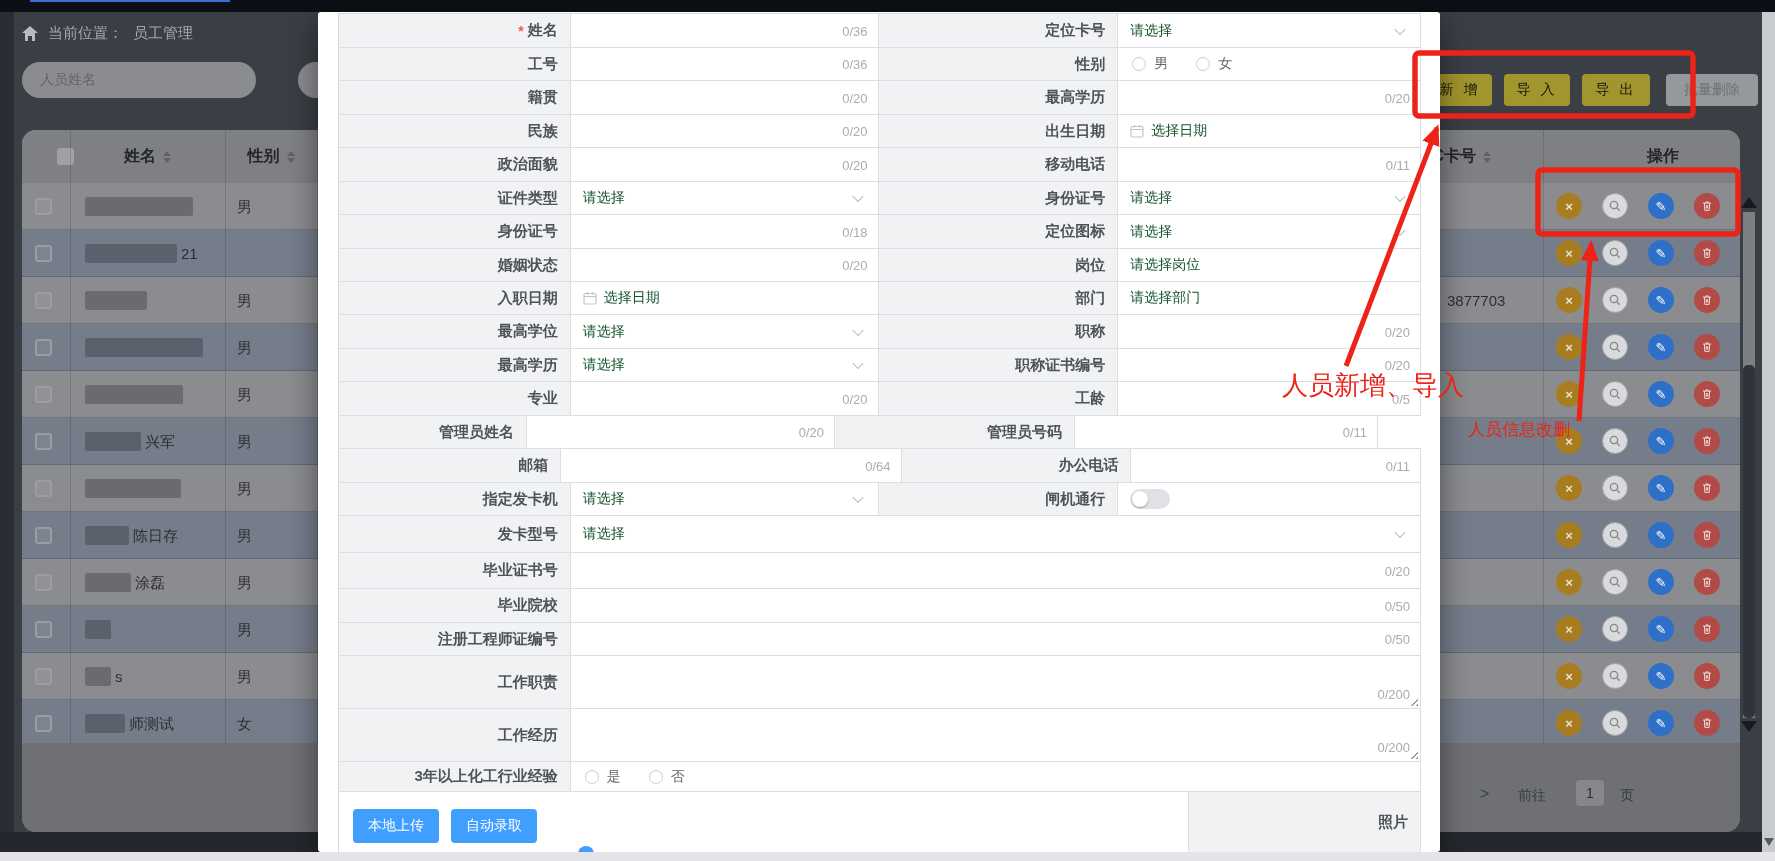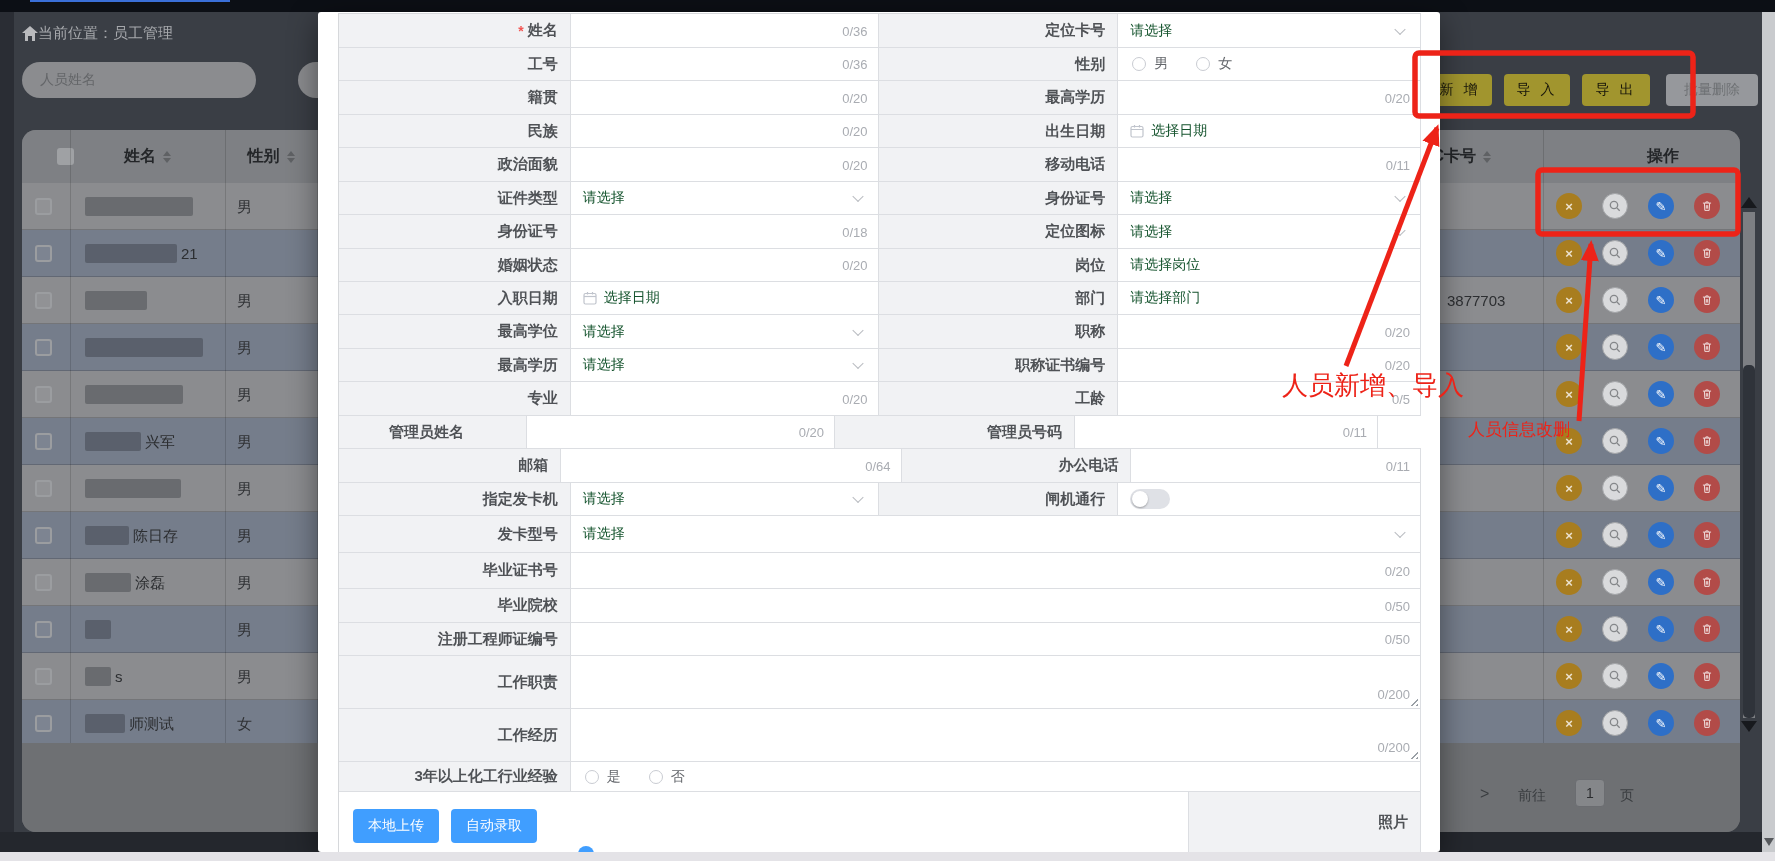--- a/index.html
+++ b/index.html
@@ -3,21 +3,21 @@
 <meta charset="utf-8">
 <style>
   *{box-sizing:border-box;margin:0;padding:0}
   html,body{width:1775px;height:861px;overflow:hidden}
   body{position:relative;background:#3a3e45;font-family:"Liberation Sans","DejaVu Sans",sans-serif}
   .abs{position:absolute}
   
   #topbar{left:0;top:0;width:1775px;height:12px;background:#0c0f15;z-index:3}
   #topline{left:30px;top:0;width:200px;height:2px;background:#3a6fd8;z-index:4}
   #leftstrip{left:0;top:12px;width:14px;height:849px;background:#2a2d34;z-index:1}
-  #breadcrumb{left:22px;top:22px;height:22px;color:#a6a8ac;font-size:15px;display:flex;align-items:center;z-index:2}
+  #breadcrumb{left:22px;top:22px;height:22px;color:#a6a8ac;font-size:15px;display:flex;align-items:center;gap:10px;z-index:2}
   #search1{left:22px;top:62px;width:234px;height:36px;background:#8b8c8f;border-radius:18px;z-index:2}
   #search1 .sph{display:block;padding:9px 0 0 18px;color:#646669;font-size:14px}
   #search2{left:298px;top:62px;width:60px;height:36px;background:#8b8c8f;border-radius:18px;z-index:2}
   .ybtn{top:74px;height:32px;background:#a1952e;color:#17150a;font-size:14px;border-radius:4px;display:flex;align-items:center;justify-content:center;letter-spacing:3px;z-index:2}
   .dbtn{top:74px;height:32px;background:#96989c;color:#6e7174;font-size:14px;border-radius:4px;display:flex;align-items:center;justify-content:center;z-index:2}
   
   #card{left:22px;top:130px;width:1718px;height:702px;background:#6e7073;border-radius:14px;overflow:hidden;z-index:2}
   #thead{position:absolute;left:0;top:0;width:1718px;height:53px;background:#7e8084}
   .hcell{position:absolute;top:0;height:53px;display:flex;align-items:center;justify-content:center;gap:7px;font-size:16px;font-weight:bold;color:#232528}
   .sort{display:flex;flex-direction:column;gap:2px}
@@ -617,21 +617,21 @@
           <span class="counter">0/20</span>
         </div>
         <div class="fcell flabel" style="width: 240px;">
           <span>工龄</span>
         </div>
         <div class="fcell ffield" style="width: 303px;">
           <span class="counter">0/5</span>
         </div>
       </div>
       <div class="frow" style="height: 33px;">
-        <div class="fcell flabel" style="width: 188px; justify-content: center;">
+        <div class="fcell flabel" style="width: 188px;">
           <span>管理员姓名</span>
         </div>
         <div class="fcell ffield" style="width: 308px;">
           <span class="counter">0/20</span>
         </div>
         <div class="fcell flabel" style="width: 240px;">
           <span>管理员号码</span>
         </div>
         <div class="fcell ffield" style="width: 303px;">
           <span class="counter">0/11</span>

